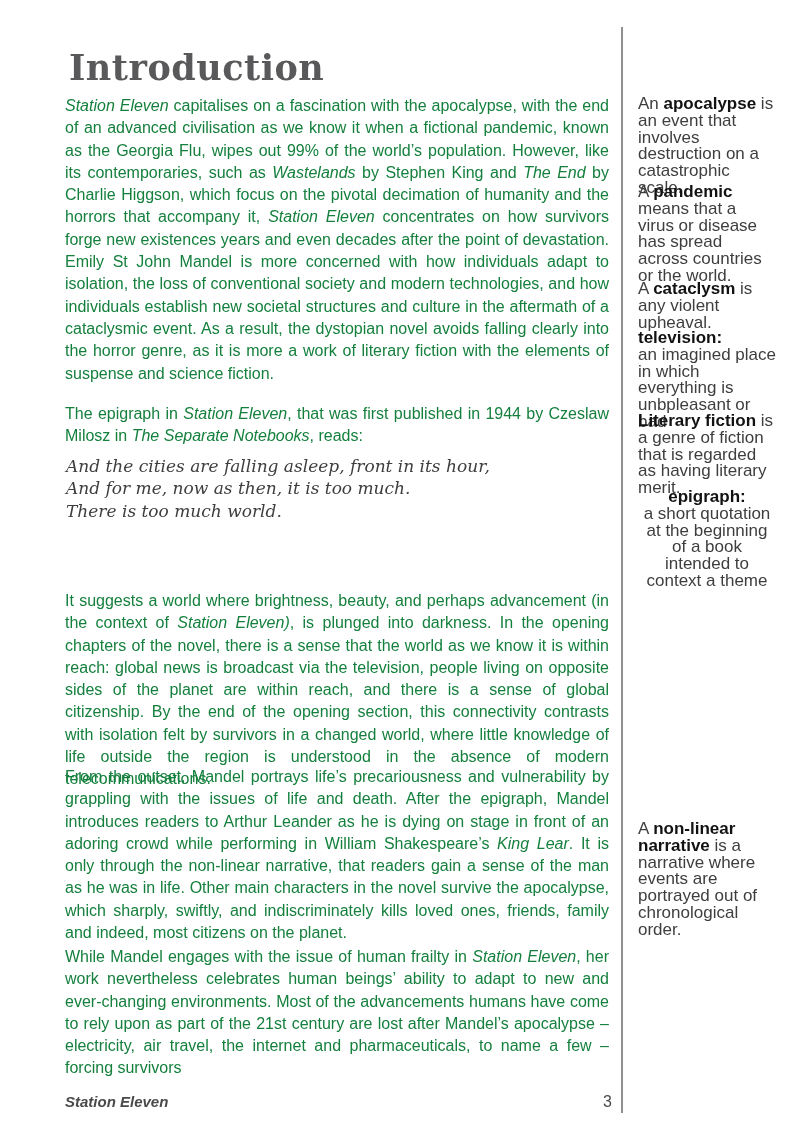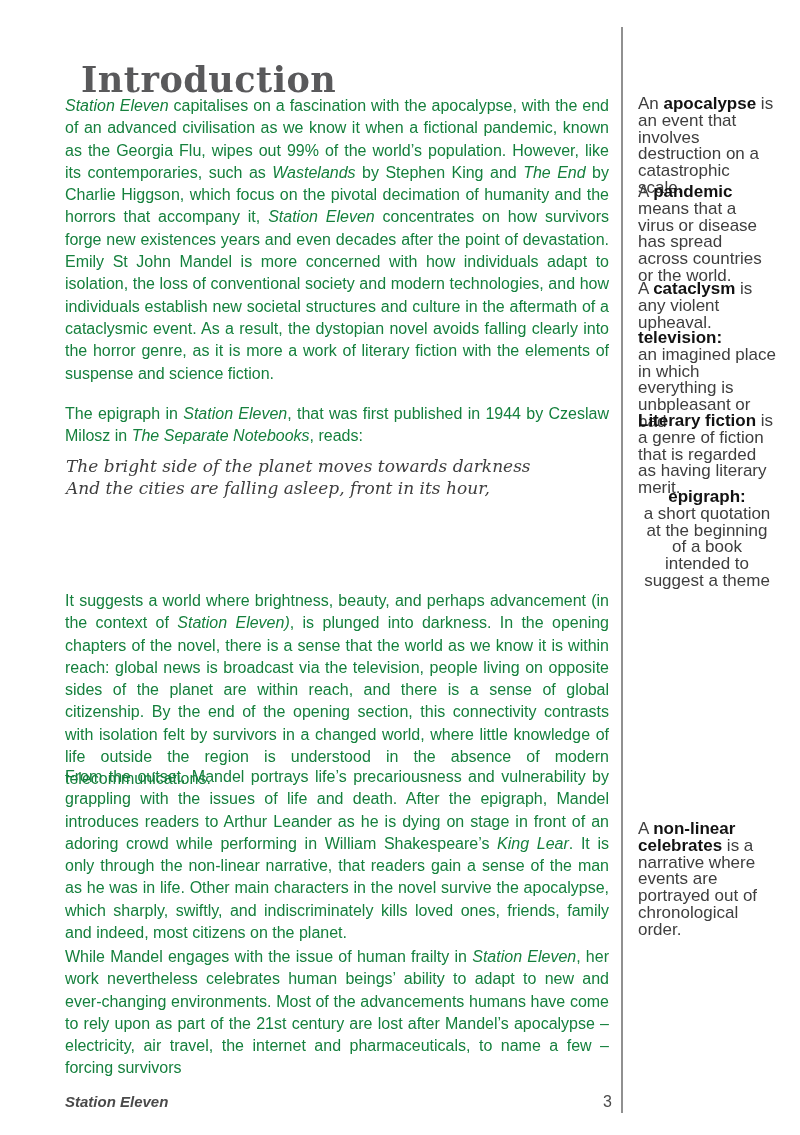--- a/index.html
+++ b/index.html
@@ -1,21 +1,21 @@
 <!DOCTYPE html>
 <html><head>
 <meta charset="utf-8">
 <style>
   html,body{margin:0;padding:0;background:#ffffff;}
   .page{position:relative;width:800px;height:1135px;background:#ffffff;
         font-family:"Liberation Sans",sans-serif;color:#3e3e3e;overflow:hidden;}
 
   
   .main{position:absolute;left:65px;top:44px;width:544px;}
-  .page-title{position:absolute;left:0;top:0;margin:16px;
+  .page-title{position:absolute;left:0;top:0;margin:4px;
         font-family:"DejaVu Serif","Liberation Serif",serif;
         font-weight:bold;font-size:35px;line-height:40px;letter-spacing:0.5px;color:#59595b;}
   .body-para{position:absolute;left:0;width:544px;margin:0;
         font-size:16px;line-height:22.3px;text-align:justify;color:#15803d;}
   .body-para em{font-style:italic;}
   .para-1{top:51px;}
   .para-2{top:359px;}
   .para-3{top:506px;margin-top:40px;}
   .para-4{top:708px;margin-top:14px;}
   .para-5{top:902px;}
@@ -49,41 +49,42 @@
 <div class="page">
 
   <main class="main">
     <h1 class="page-title">Introduction</h1>
 
     <p class="body-para para-1"><em>Station Eleven</em><span> capitalises on a fascination with the apocalypse, with the end of an advanced civilisation as we know it when a fictional pandemic, known as the Georgia Flu, wipes out 99% of the world’s population. However, like its contemporaries, such as </span><em>Wastelands</em><span> by Stephen King and </span><em>The End</em><span> by Charlie Higgson, which focus on the pivotal decimation of humanity and the horrors that accompany it, </span><em>Station Eleven</em><span> concentrates on how survivors forge new existences years and even decades after the point of devastation. Emily St John Mandel is more concerned with how individuals adapt to isolation, the loss of conventional society and modern technologies, and how individuals establish new societal structures and culture in the aftermath of a cataclysmic event. As a result, the dystopian novel avoids falling clearly into the horror genre, as it is more a work of literary fiction with the elements of suspense and science fiction.</span></p>
 
     <p class="body-para para-2"><span>The epigraph in </span><em>Station Eleven</em><span>, that was first published in 1944 by Czeslaw Milosz in </span><em>The Separate Notebooks</em><span>, reads:</span></p>
 
     <div class="quote">
-      <div>The bright side of the planet moves towards darkness</div>
       <div>And the cities are falling asleep, front in its hour,</div>
+      <div>And for me, now as then, it is too much.</div>
+      <div>There is too much world.</div>
     </div>
 
     <p class="body-para para-3"><span>It suggests a world where brightness, beauty, and perhaps advancement (in the context of </span><em>Station Eleven)</em><span>, is plunged into darkness. In the opening chapters of the novel, there is a sense that the world as we know it is within reach: global news is broadcast via the television, people living on opposite sides of the planet are within reach, and there is a sense of global citizenship. By the end of the opening section, this connectivity contrasts with isolation felt by survivors in a changed world, where little knowledge of life outside the region is understood in the absence of modern telecommunications.</span></p>
 
     <p class="body-para para-4"><span>From the outset, Mandel portrays life’s precariousness and vulnerability by grappling with the issues of life and death. After the epigraph, Mandel introduces readers to Arthur Leander as he is dying on stage in front of an adoring crowd while performing in William Shakespeare’s </span><em>King Lear</em><span>. It is only through the non-linear narrative, that readers gain a sense of the man as he was in life. Other main characters in the novel survive the apocalypse, which sharply, swiftly, and indiscriminately kills loved ones, friends, family and indeed, most citizens on the planet.</span></p>
 
     <p class="body-para para-5"><span>While Mandel engages with the issue of human frailty in </span><em>Station Eleven</em><span>, her work nevertheless celebrates human beings’ ability to adapt to new and ever-changing environments. Most of the advancements humans have come to rely upon as part of the 21st century are lost after Mandel’s apocalypse – electricity, air travel, the internet and pharmaceuticals, to name a few – forcing survivors</span></p>
   </main>
 
   <div class="divider"></div>
 
   <aside>
     <div class="note note-1"><span>An </span><strong>apocalypse</strong><span> is an event that involves destruction on a catastrophic scale.</span></div>
     <div class="note note-2"><span>A </span><strong>pandemic</strong><span> means that a virus or disease has spread across countries or the world.</span></div>
     <div class="note note-3"><span>A </span><strong>cataclysm</strong><span> is any violent upheaval.</span></div>
     <div class="note note-4"><strong>television:</strong><br><span>an imagined place in which everything is unbpleasant or bad</span></div>
     <div class="note note-5"><strong>Literary fiction</strong><span> is a genre of fiction that is regarded as having literary merit.</span></div>
-    <div class="note note-6"><strong>epigraph:</strong><br><span>a short quotation at the beginning of a book intended to suggest a theme</span></div>
-    <div class="note note-7"><span>A </span><strong>non-linear celebrates</strong><span> is a narrative where events are portrayed out of chronological order.</span></div>
+    <div class="note note-6"><strong>epigraph:</strong><br><span>a short quotation at the beginning of a book intended to context a theme</span></div>
+    <div class="note note-7"><span>A </span><strong>non-linear narrative</strong><span> is a narrative where events are portrayed out of chronological order.</span></div>
   </aside>
 
   <footer class="footer">
     <span class="footer-title">Station Eleven</span>
     <span class="footer-page">3</span>
   </footer>
 
 </div>
 
 </body></html>

